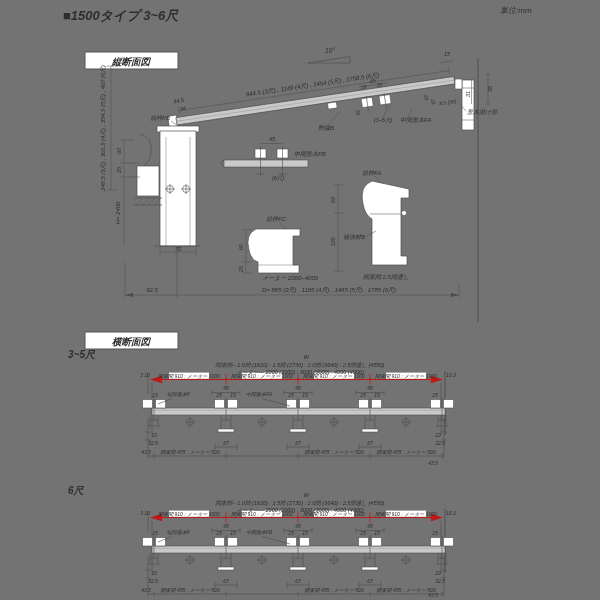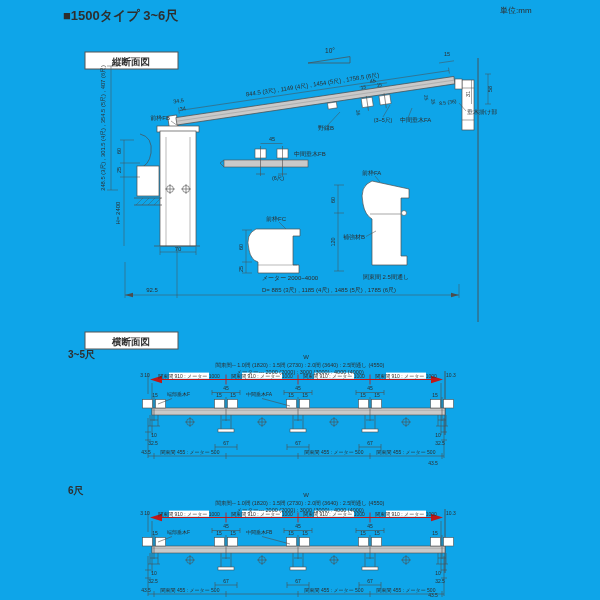--- a/index.html
+++ b/index.html
@@ -1,16 +1,16 @@
 <!DOCTYPE html>
 <html><head>
 <meta charset="utf-8">
 <style>
   html,body{margin:0;padding:0;background:#fff;}
-  #page{position:relative;width:600px;height:600px;background:#0ea5e9;overflow:hidden;}
+  #page{position:relative;width:600px;height:600px;background:#737373;overflow:hidden;font-style:italic;}
   text{font-family:"Liberation Sans","DejaVu Sans",sans-serif;fill:#2e2e2e;}
   .b{font-weight:bold;}
   .boxlab{font-weight:bold;}
 </style>
 </head>
 <body>
 
 <div id="page">
 <svg width="600" height="600" viewBox="0 0 600 600">
 

